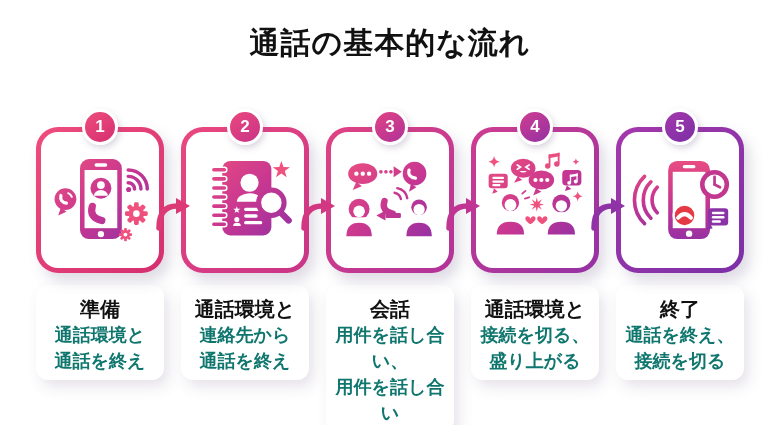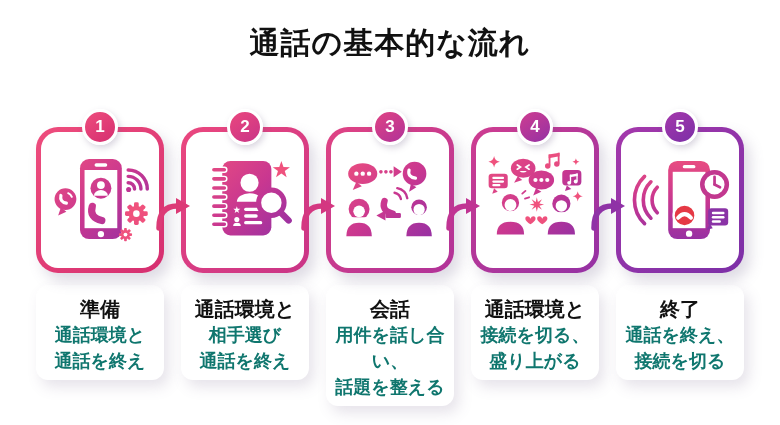--- a/index.html
+++ b/index.html
@@ -148,21 +148,21 @@
           </g>
           <circle cx="84" cy="58" r="14" fill="#fff" stroke="url(#lg2)" stroke-width="5.5"></circle>
           <line x1="94" y1="68.5" x2="103" y2="77.5" stroke="url(#lg2)" stroke-width="7" stroke-linecap="round"></line>
           <polygon transform="translate(95,22) scale(1.1)" fill="url(#lg2)" points="0,-9 2.1,-2.9 8.6,-2.8 3.4,1.1 5.3,7.3 0,3.6 -5.3,7.3 -3.4,1.1 -8.6,-2.8 -2.1,-2.9"></polygon>
         </svg>
       </div>
     </div>
     <div class="textbox">
       <div class="step-label">通話環境と</div>
       <div class="step-desc">
-        <div>相手選び</div>
+        <div>連絡先から</div>
         <div>通話を終え</div>
       </div>
     </div>
   </div>
 
   <div class="col">
     <div class="card" style="--c1: #e04383; --c2: #b03299;">
       <div class="badge">3</div>
       <div class="card-inner">
         <svg viewBox="0 0 110 110" width="100" height="100">
@@ -206,21 +206,21 @@
           <circle cx="87" cy="65.5" r="6.2" fill="#fff"></circle>
           <rect x="80" y="72" width="14" height="7" fill="#fff"></rect>
           <path d="M73,95 q0,-15 14,-15 q14,0 14,15 z" fill="url(#lg3)"></path>
         </svg>
       </div>
     </div>
     <div class="textbox">
       <div class="step-label">会話</div>
       <div class="step-desc">
         <div>用件を話し合い、</div>
-        <div>話題を整える</div>
+        <div>用件を話し合い</div>
       </div>
     </div>
   </div>
 
   <div class="col">
     <div class="card" style="--c1: #cf3d90; --c2: #9431a4;">
       <div class="badge">4</div>
       <div class="card-inner">
         <svg viewBox="0 0 110 110" width="100" height="100">
           <defs>

